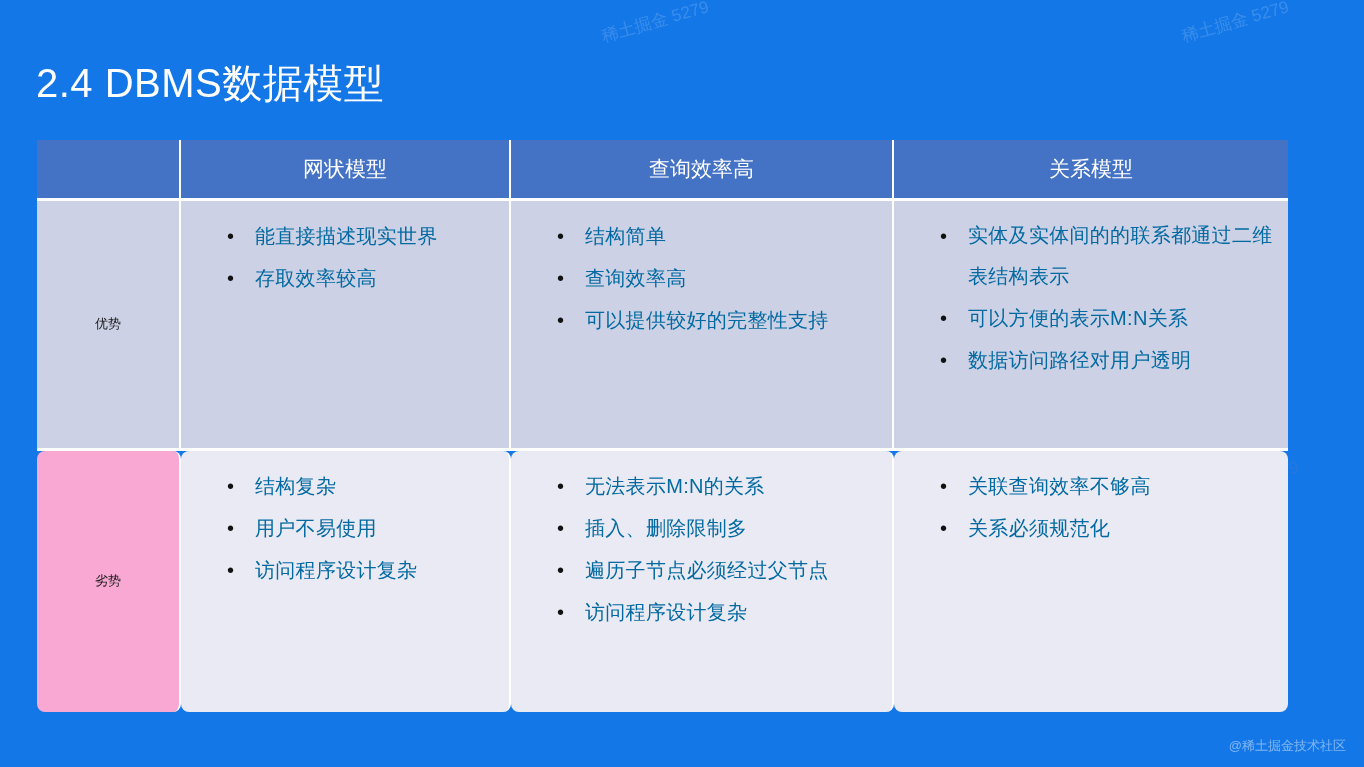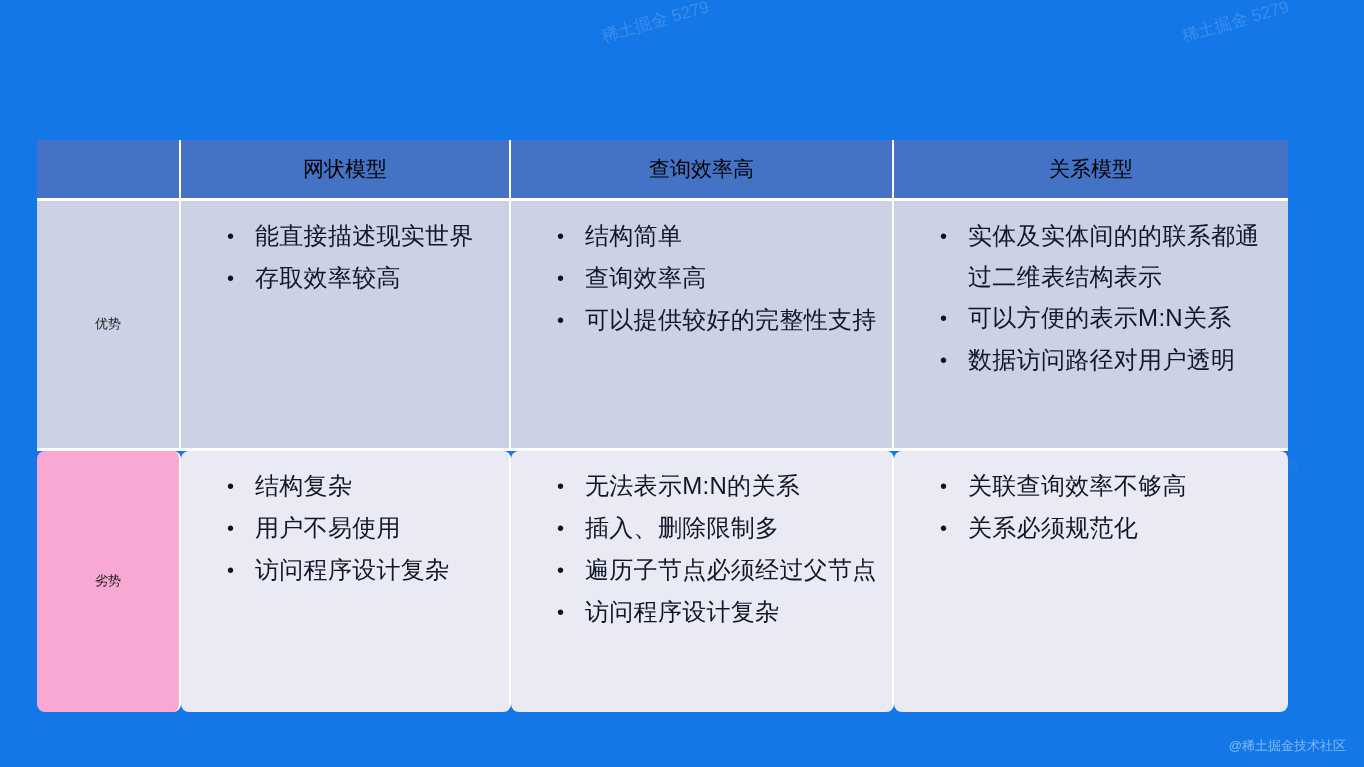--- a/index.html
+++ b/index.html
@@ -42,21 +42,21 @@
     border-spacing: 0;
     table-layout: fixed;
   }
   .compare-table col.c-label { width: 144px; }
   .compare-table col.c-net   { width: 330px; }
   .compare-table col.c-hier  { width: 383px; }
   .compare-table col.c-rel   { width: 394px; }
 
   .compare-table th {
     background: #4472C4;
-    color: #000000;
+    color: #ffffff;
     font-size: 21px;
     font-weight: 400;
     height: 58px;
     text-align: center;
     vertical-align: middle;
     border-right: 2px solid #ffffff;
     border-bottom: 3px solid #ffffff;
     padding: 0;
   }
   .compare-table th:last-child { border-right: none; }
@@ -82,23 +82,23 @@
   tr.row-pros td.row-head { background: #CCD1E5; }
   tr.row-cons td.row-head { background: #f9a8d4; }
 
   ul.bullets {
     margin: 0;
     padding: 14px 10px 10px 46px;
     list-style: none;
   }
   ul.bullets li {
     position: relative;
-    font-size: 24px;
+    font-size: 20px;
     line-height: 42px;
-    color: #0f172a;
+    color: #0369a1;
     padding-left: 28px;
     letter-spacing: 0.3px;
   }
   ul.bullets li::before {
     content: "\2022";
     position: absolute;
     left: 0;
     top: 0;
     font-size: 20px;
     line-height: 42px;
@@ -134,20 +134,21 @@
   <div class="wm dark" style="left:60px; top:360px;">稀土掘金 5279</div>
   <div class="wm dark" style="left:60px; top:600px;">稀土掘金 5279</div>
   <div class="wm dark" style="left:230px; top:360px;">稀土掘金 5279</div>
   <div class="wm dark" style="left:600px; top:250px;">稀土掘金 5279</div>
   <div class="wm dark" style="left:640px; top:470px;">稀土掘金 5279</div>
   <div class="wm dark" style="left:1010px; top:250px;">稀土掘金 5279</div>
   <div class="wm dark" style="left:1190px; top:470px;">稀土掘金 5279</div>
   <div class="wm" style="left:600px; top:10px;">稀土掘金 5279</div>
   <div class="wm" style="left:1180px; top:10px;">稀土掘金 5279</div>
 
+  <h1 class="slide-title">2.4 DBMS数据模型</h1>
 
   <table class="compare-table">
     <colgroup>
       <col class="c-label">
         <col class="c-net">
         <col class="c-hier">
         <col class="c-rel">
     </colgroup>
     <thead>
       <tr>

